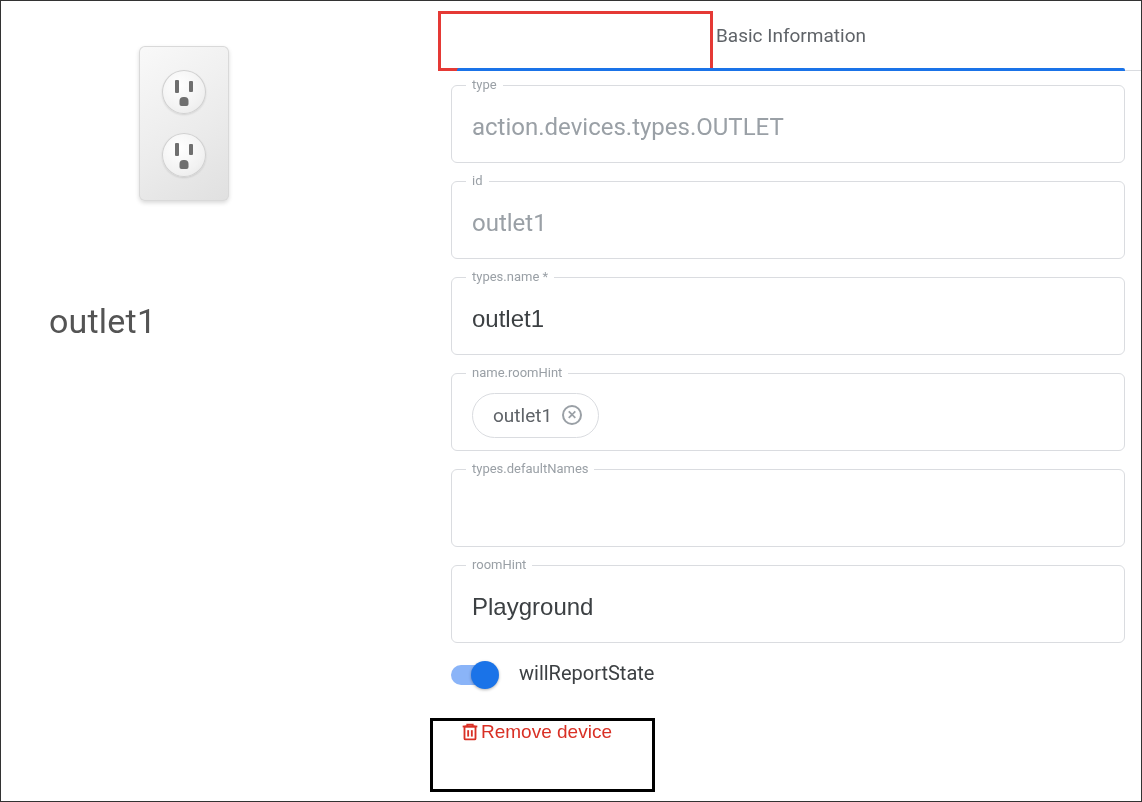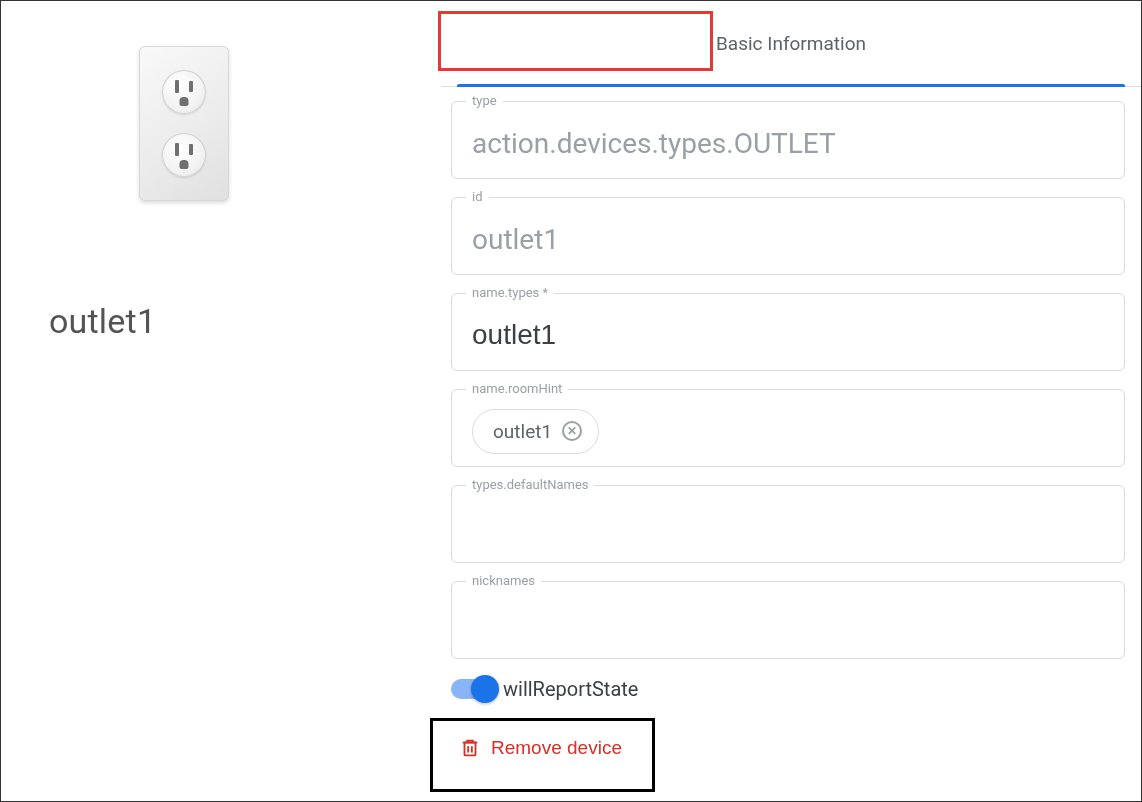--- a/index.html
+++ b/index.html
@@ -47,21 +47,21 @@
   .device-title {
     font-size: 34px; color:#545454; font-weight:400; margin-top:100px; letter-spacing:.2px;
   }
 
   .right-col {
     flex:1; display:flex; flex-direction:column;
   }
 
   .tabs {
     display:flex;
-    height: 86px;
+    height: 70px;
     border-bottom: 1px solid #dadce0;
   }
   .tab {
     flex:1; display:flex; align-items:center; justify-content:center;
     font-size:19px; color:#5f6368; cursor:pointer; position:relative;
   }
   .tab.active::after{
     content:""; position:absolute; left:16px; right:16px; bottom:-1px; height:3px; background:#1a73e8; border-radius:2px 2px 0 0;
   }
 
@@ -85,21 +85,21 @@
     position:relative;
     background:#fff;
     display:flex; flex-direction:column; justify-content:center;
   }
   .md-field.first { margin-top: 14px; }
   .md-label {
     font-size: 13px; color:#9aa0a6;
     position:absolute; top:-9px; left:14px; background:#fff; padding:0 6px;
   }
   .md-value {
-    font-size: 28px; color:#3c4043; font-weight:400;
+    font-size: 24px; color:#3c4043; font-weight:400;
     border:none; outline:none; width:100%; background:transparent;
   }
   .md-value.greyed { color:#9aa0a6; }
 
   .chip-row {
     display:flex; gap:10px; padding: 4px 0;
   }
   .chip {
     display:inline-flex; align-items:center; gap:10px;
     border:1px solid #dadce0; border-radius: 999px;
@@ -107,33 +107,33 @@
     font-size: 19px; color:#5f6368;
     cursor:pointer;
   }
   .chip-x {
     width:20px; height:20px; border-radius:50%; display:inline-flex; align-items:center; justify-content:center;
     border:2px solid #9aa0a6; color:#9aa0a6; font-size:14px; line-height:1;
   }
   .chip-x::before{content:"✕"; font-size:12px; font-weight:bold;}
 
   .toggle-row {
-    display:flex; align-items:center; gap:6px; margin: 10px 0 26px 10px;
+    display:flex; align-items:flex-end; gap:22px; margin: 10px 0 26px 10px;
   }
   .toggle {
     width:46px; height:20px; border-radius:999px; background:#8ab4f8; position:relative; cursor:pointer;
   }
   .toggle::after{
     content:""; position:absolute; right:-2px; top:-4px; width:28px; height:28px; border-radius:50%;
     background:#1a73e8; box-shadow:0 1px 3px rgba(0,0,0,.3);
   }
   .toggle-label{ font-size:20px; color:#3c4043; }
 
   .remove-btn {
-    display:inline-flex; align-items:center; gap:10px;
+    display:inline-flex; align-items:center; gap:0;
     color:#d93025; font-size:19px; font-weight:500;
     padding: 10px 14px; cursor:pointer; margin-left:4px;
     background:transparent; border:none;
   }
   .trash-icon{ width:22px; height:22px; }
   .trash-icon path, .trash-icon rect{ fill:none; stroke:#d93025; stroke-width:2;}
 </style>
 </head>
 <body>
 
@@ -173,41 +173,42 @@
         <span class="md-label">type</span>
         <span class="md-value greyed">action.devices.types.OUTLET</span>
       </div>
 
       <div class="md-field">
         <span class="md-label">id</span>
         <span class="md-value greyed">outlet1</span>
       </div>
 
       <div class="md-field">
-        <span class="md-label">name.types *</span>
+        <span class="md-label">types.name *</span>
         <input class="md-value" value="outlet1" style="">
       </div>
 
       <div class="md-field">
         <span class="md-label">name.roomHint</span>
         <div class="chip-row">
           <span class="chip">
             <span>outlet1</span>
             <span class="chip-x"></span>
           </span>
         </div>
       </div>
 
       <div class="md-field">
         <span class="md-label">types.defaultNames</span>
         <input class="md-value" value="" style="">
       </div>
 
       <div class="md-field">
-        <span class="md-label">nicknames</span>
+        <span class="md-label">roomHint</span>
+        <input class="md-value" value="Playground" style="">
       </div>
 
       <div class="toggle-row">
         <span class="toggle"></span>
         <span class="toggle-label">willReportState</span>
       </div>
 
       <button class="remove-btn">
         <svg class="trash-icon" viewBox="0 0 24 24">
           <path d="M4 6h16"></path>

